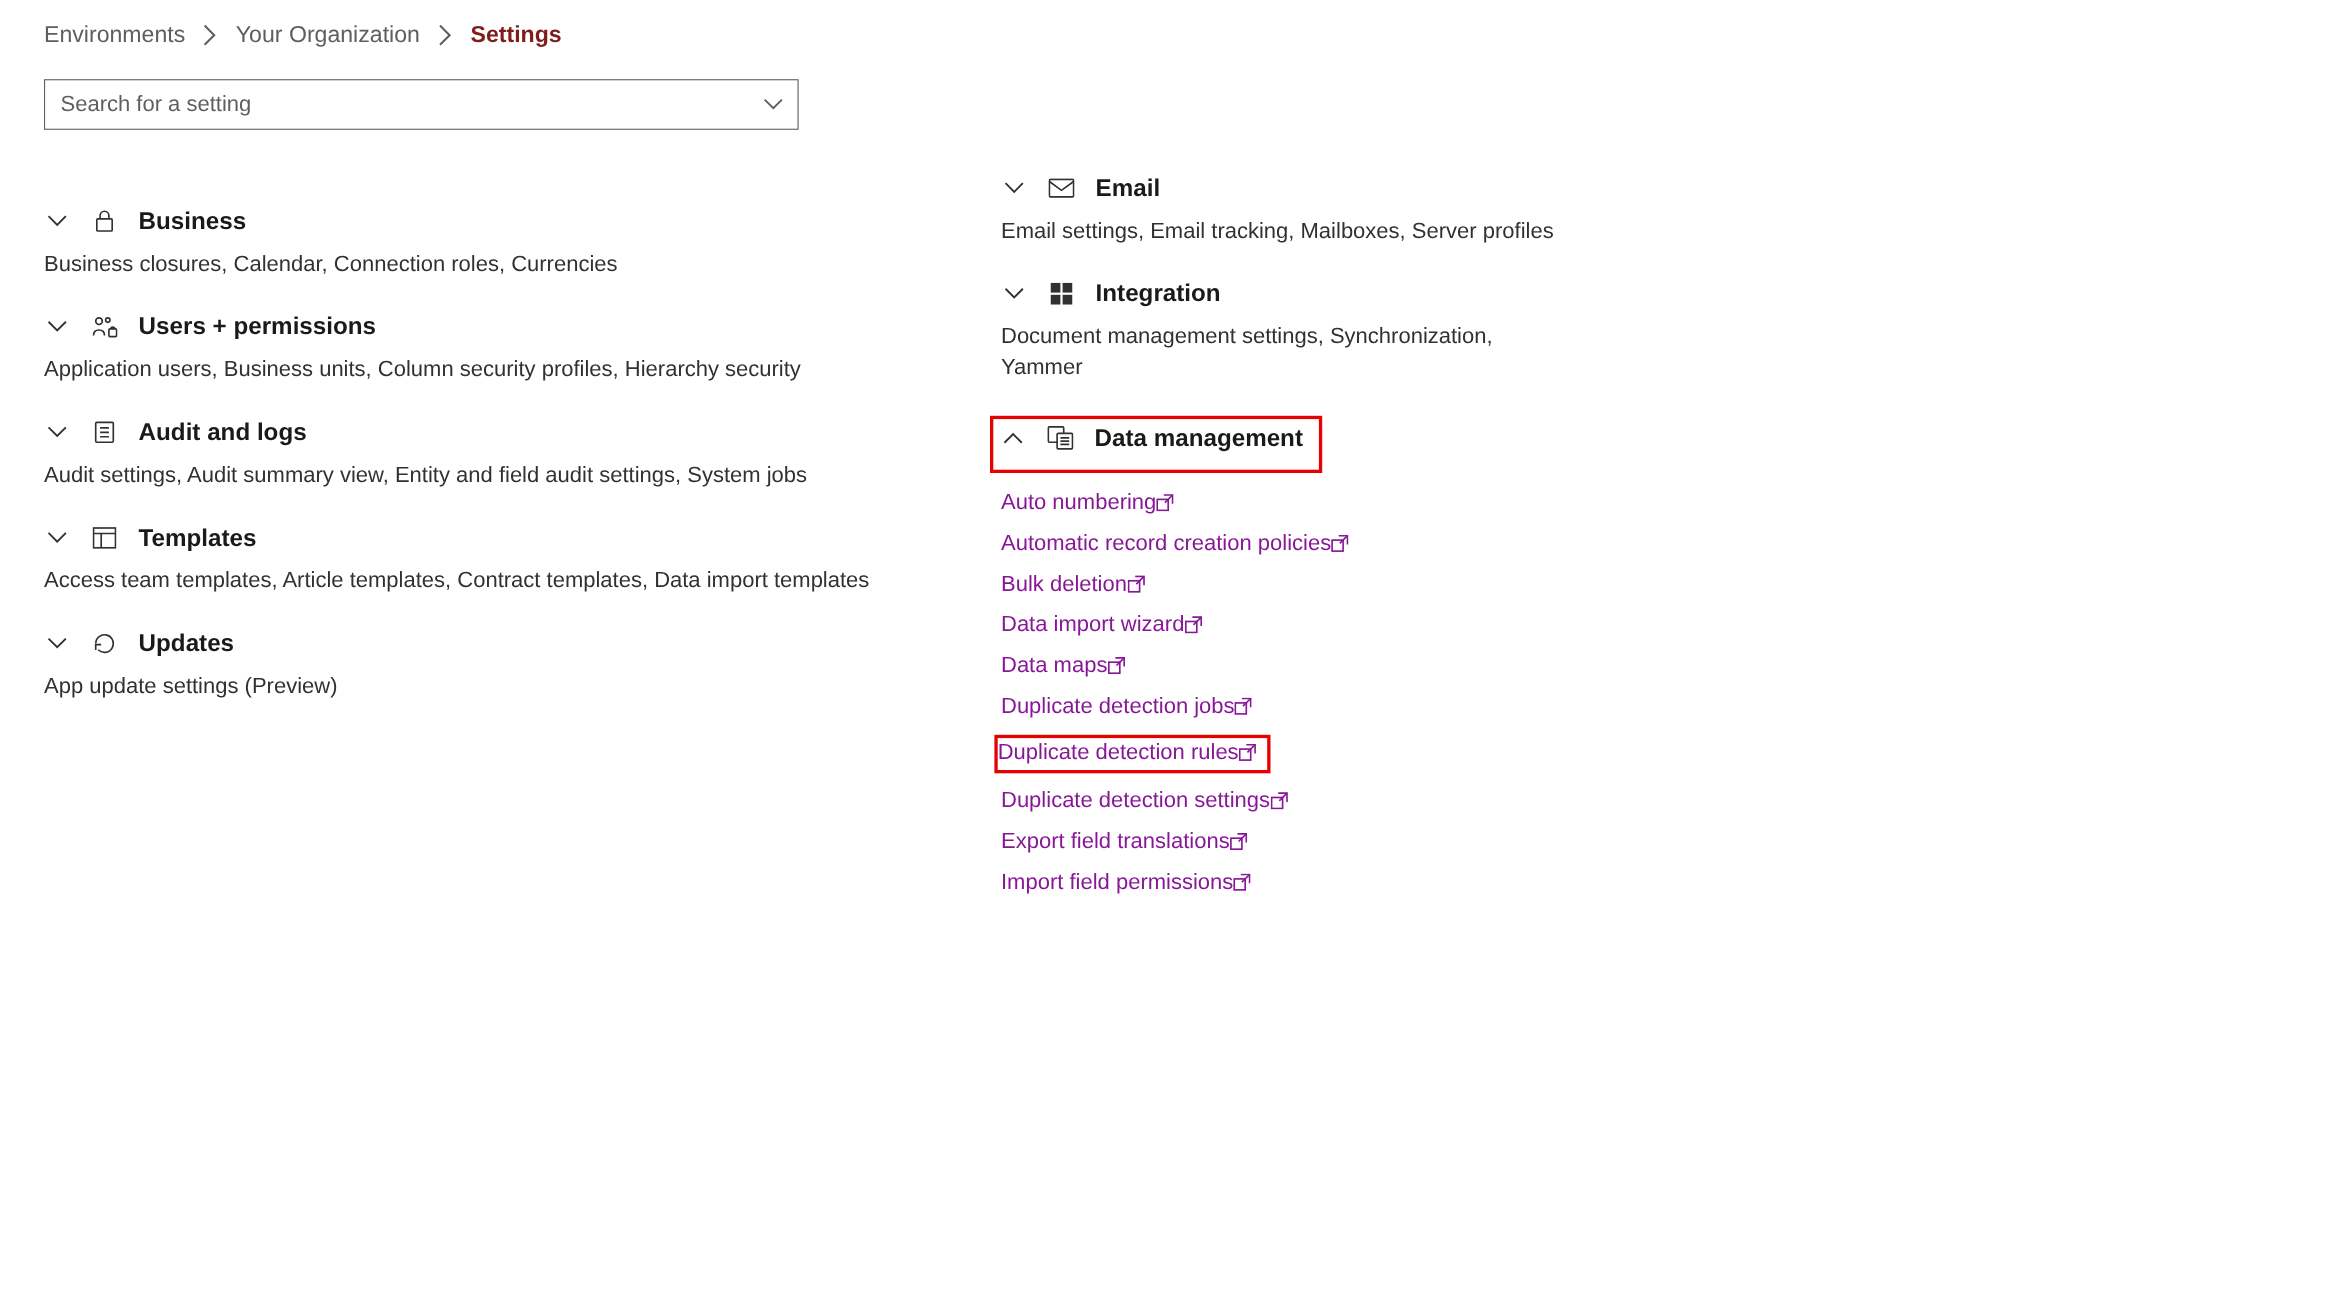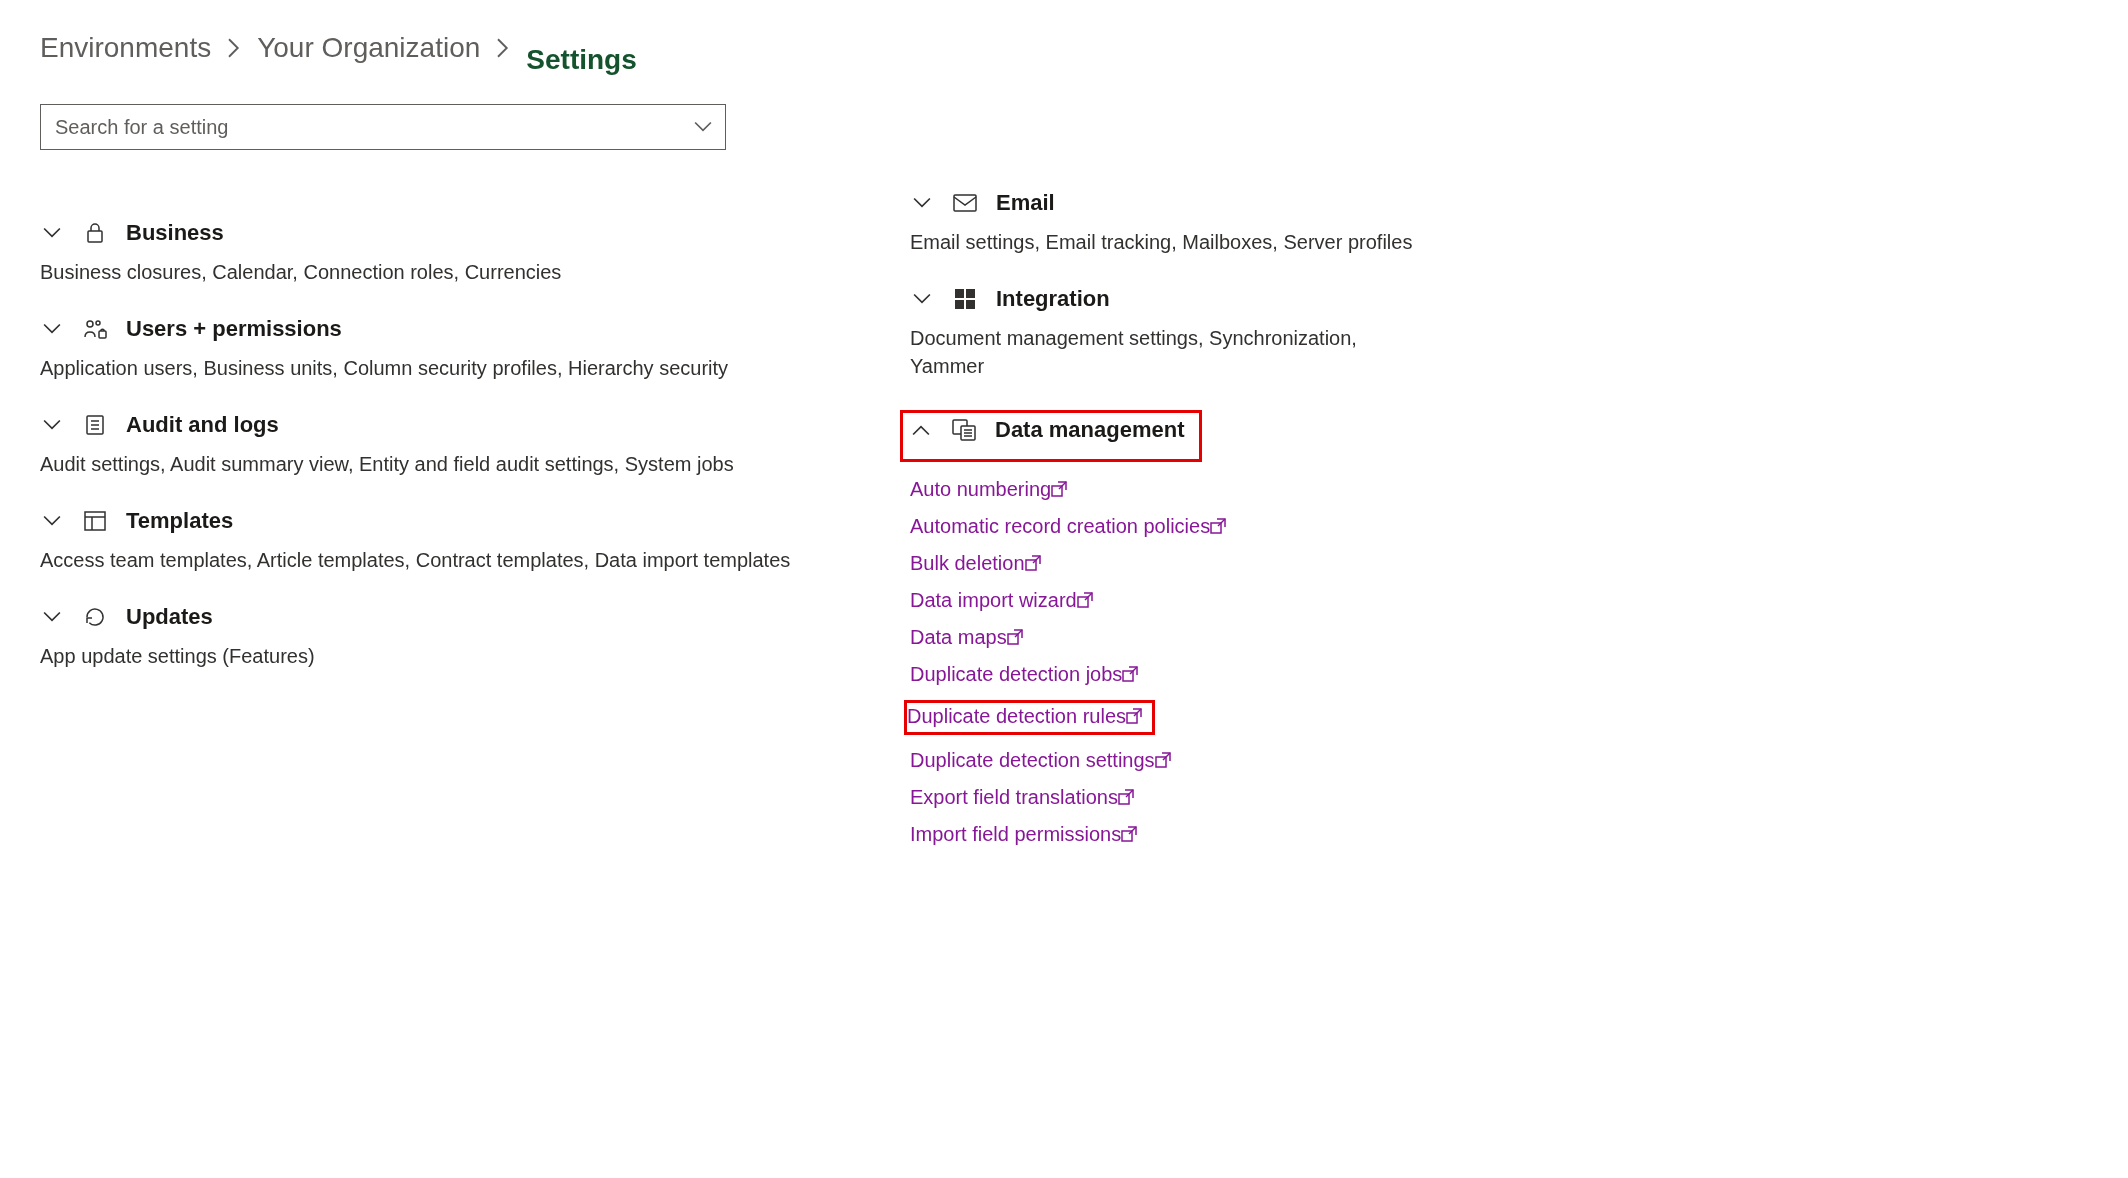--- a/index.html
+++ b/index.html
@@ -6,25 +6,25 @@
     body {
       font-family: 'Segoe UI', Tahoma, Geneva, sans-serif;
       background: #fff;
       color: #1b1a19;
       padding: 20px 40px;
     }
     .breadcrumb {
       display: flex;
       align-items: center;
       gap: 16px;
-      font-size: 28px;
+      font-size: 21px;
       margin-bottom: 28px;
     }
     .breadcrumb-item { color: #605e5c; }
-    .breadcrumb-item.current { color: #14532d; font-weight: 600; margin-top: 24px; }
+    .breadcrumb-item.current { color: #7f1d1d; font-weight: 600; }
     .breadcrumb-sep { color: #605e5c; font-size: 24px; }
     .search-wrapper {
       position: relative;
       width: 686px;
       margin-bottom: 40px;
     }
     .search-input {
       width: 100%;
       height: 46px;
       padding: 0 44px 0 14px;
@@ -239,21 +239,21 @@
             </svg>
         </span>
         <span class="section-icon">
           <svg width="22" height="22" viewBox="0 0 22 22" fill="none" stroke="#323130" stroke-width="1.5">
               <path d="M3 11a8 8 0 1 1 2.3 5.7"></path>
               <path d="M3 17v-5h5"></path>
             </svg>
         </span>
         <span class="section-title">Updates</span>
       </div>
-      <div class="section-desc">App update settings (Features)</div>
+      <div class="section-desc">App update settings (Preview)</div>
     </div>
 
   </div>
 
   <div class="col-right">
 
     <div class="section">
       <div class="section-header">
         <span class="chevron-icon">
           <svg width="18" height="12" viewBox="0 0 16 10">

